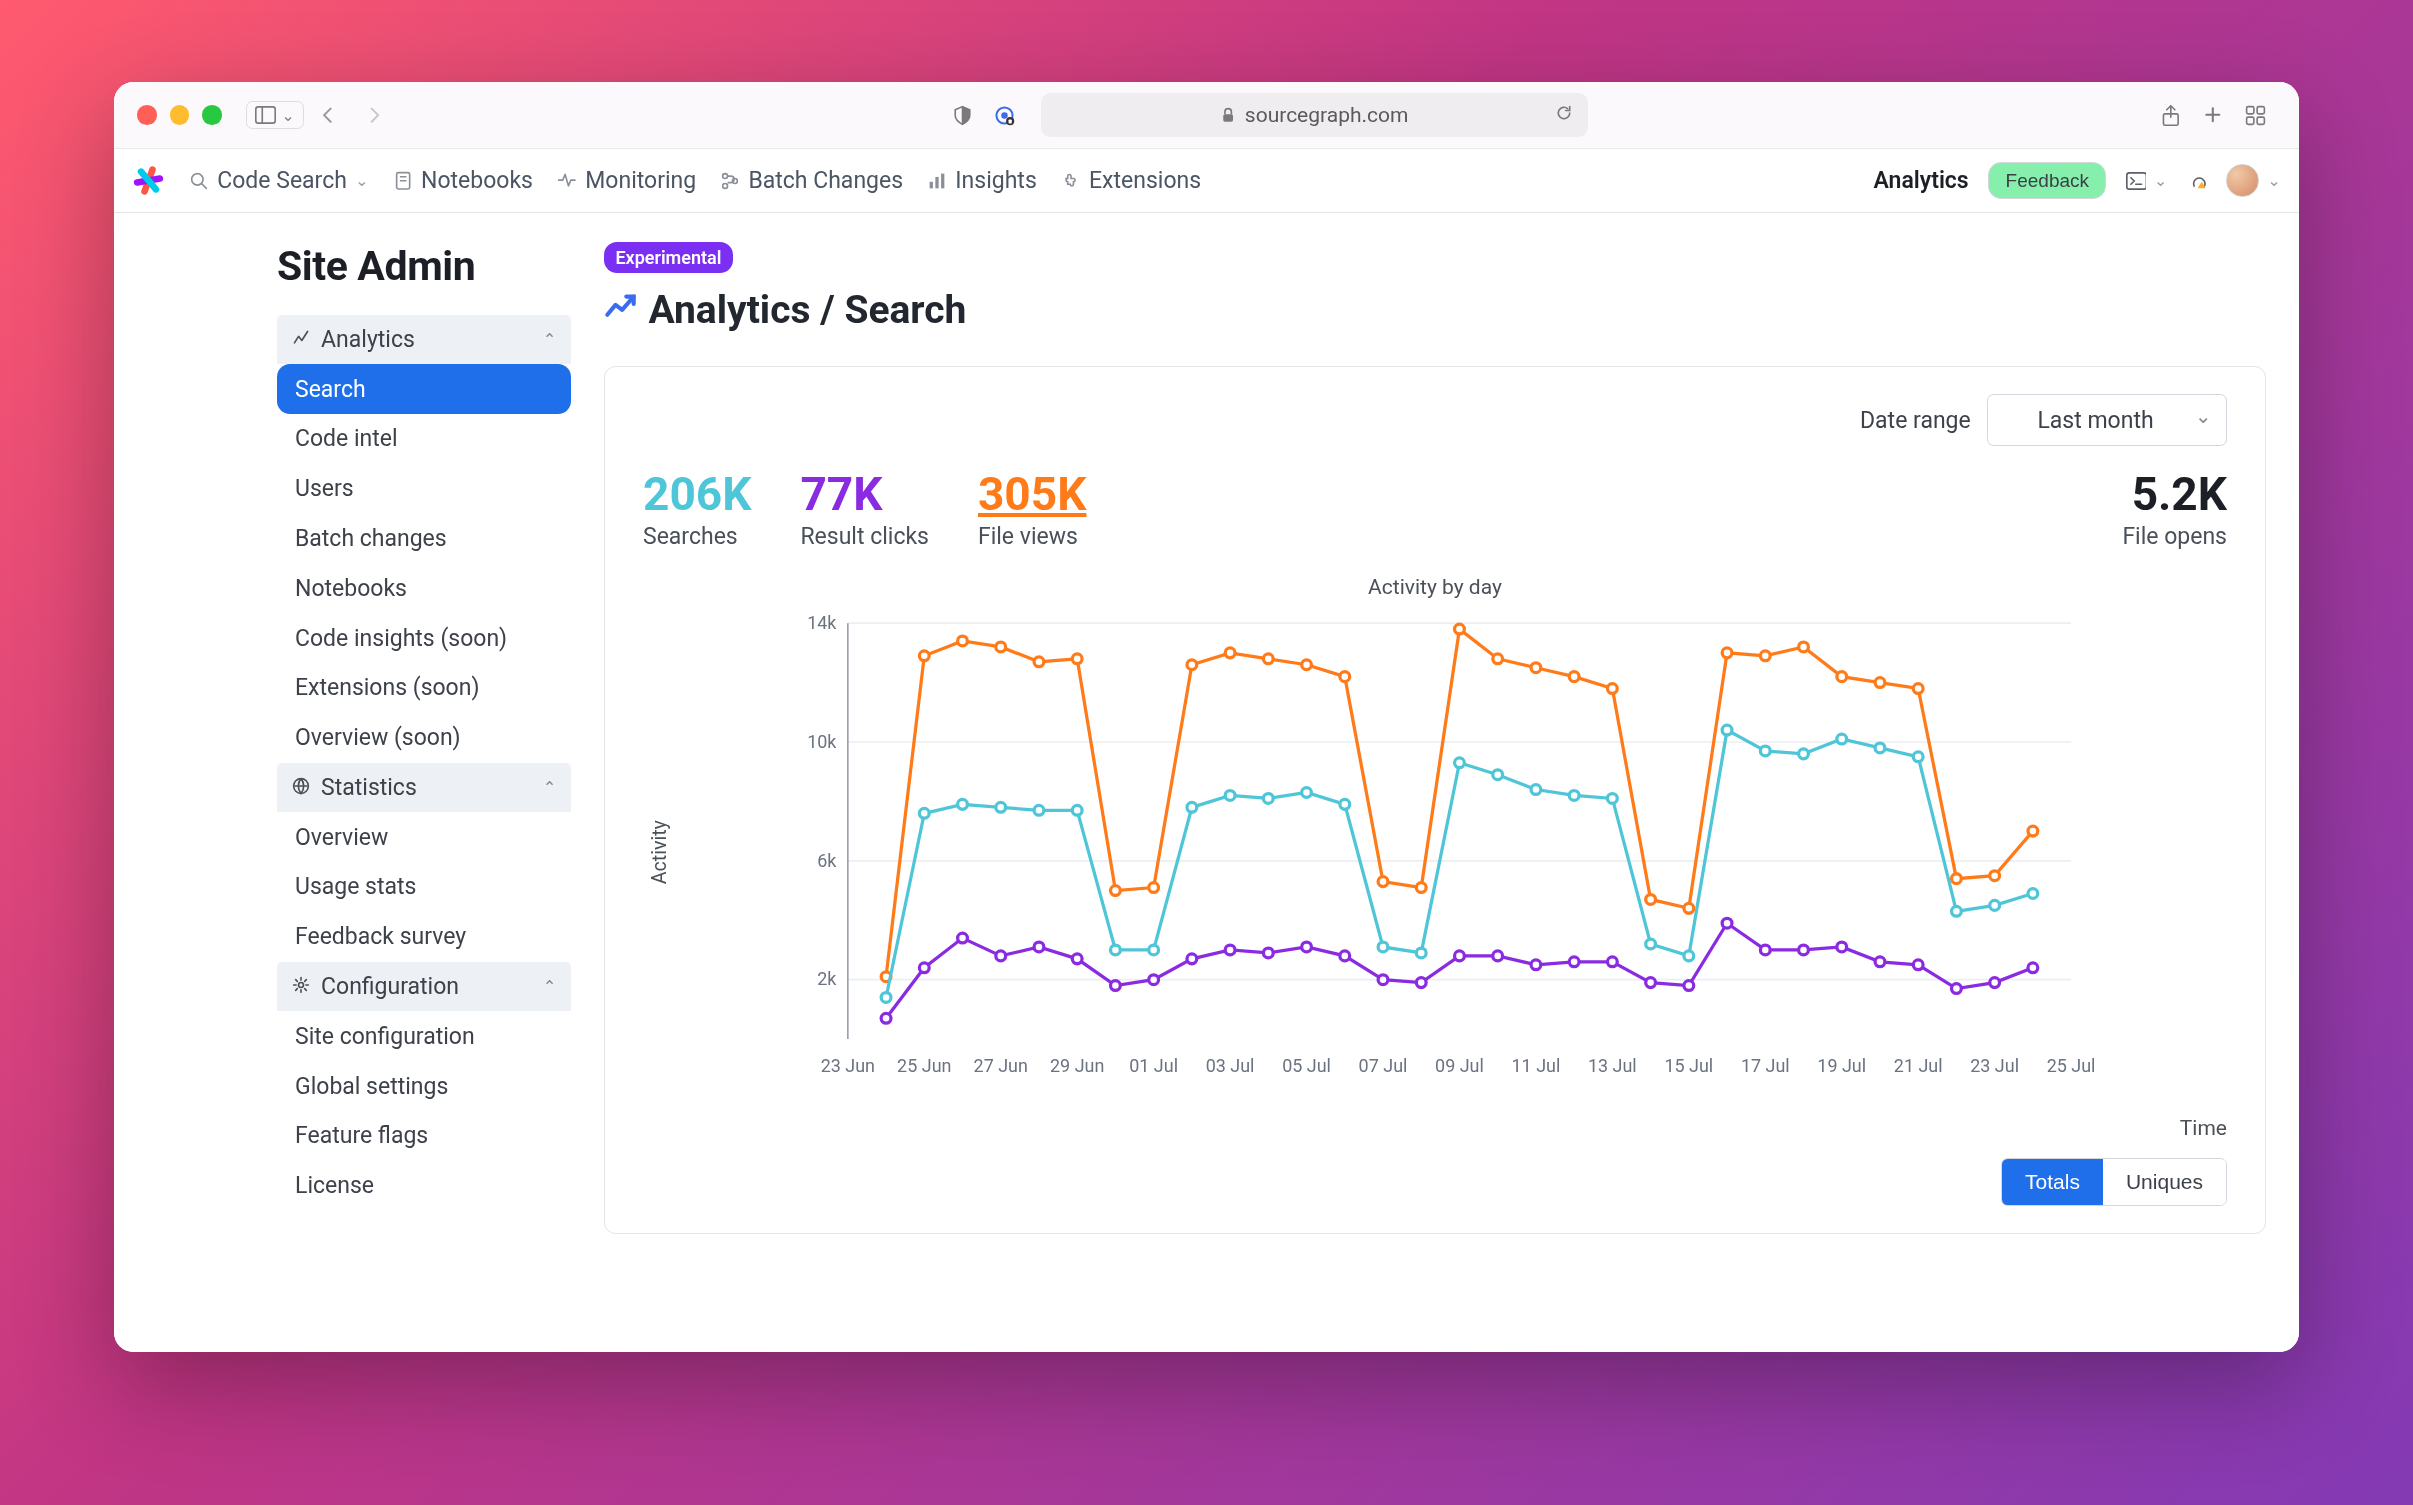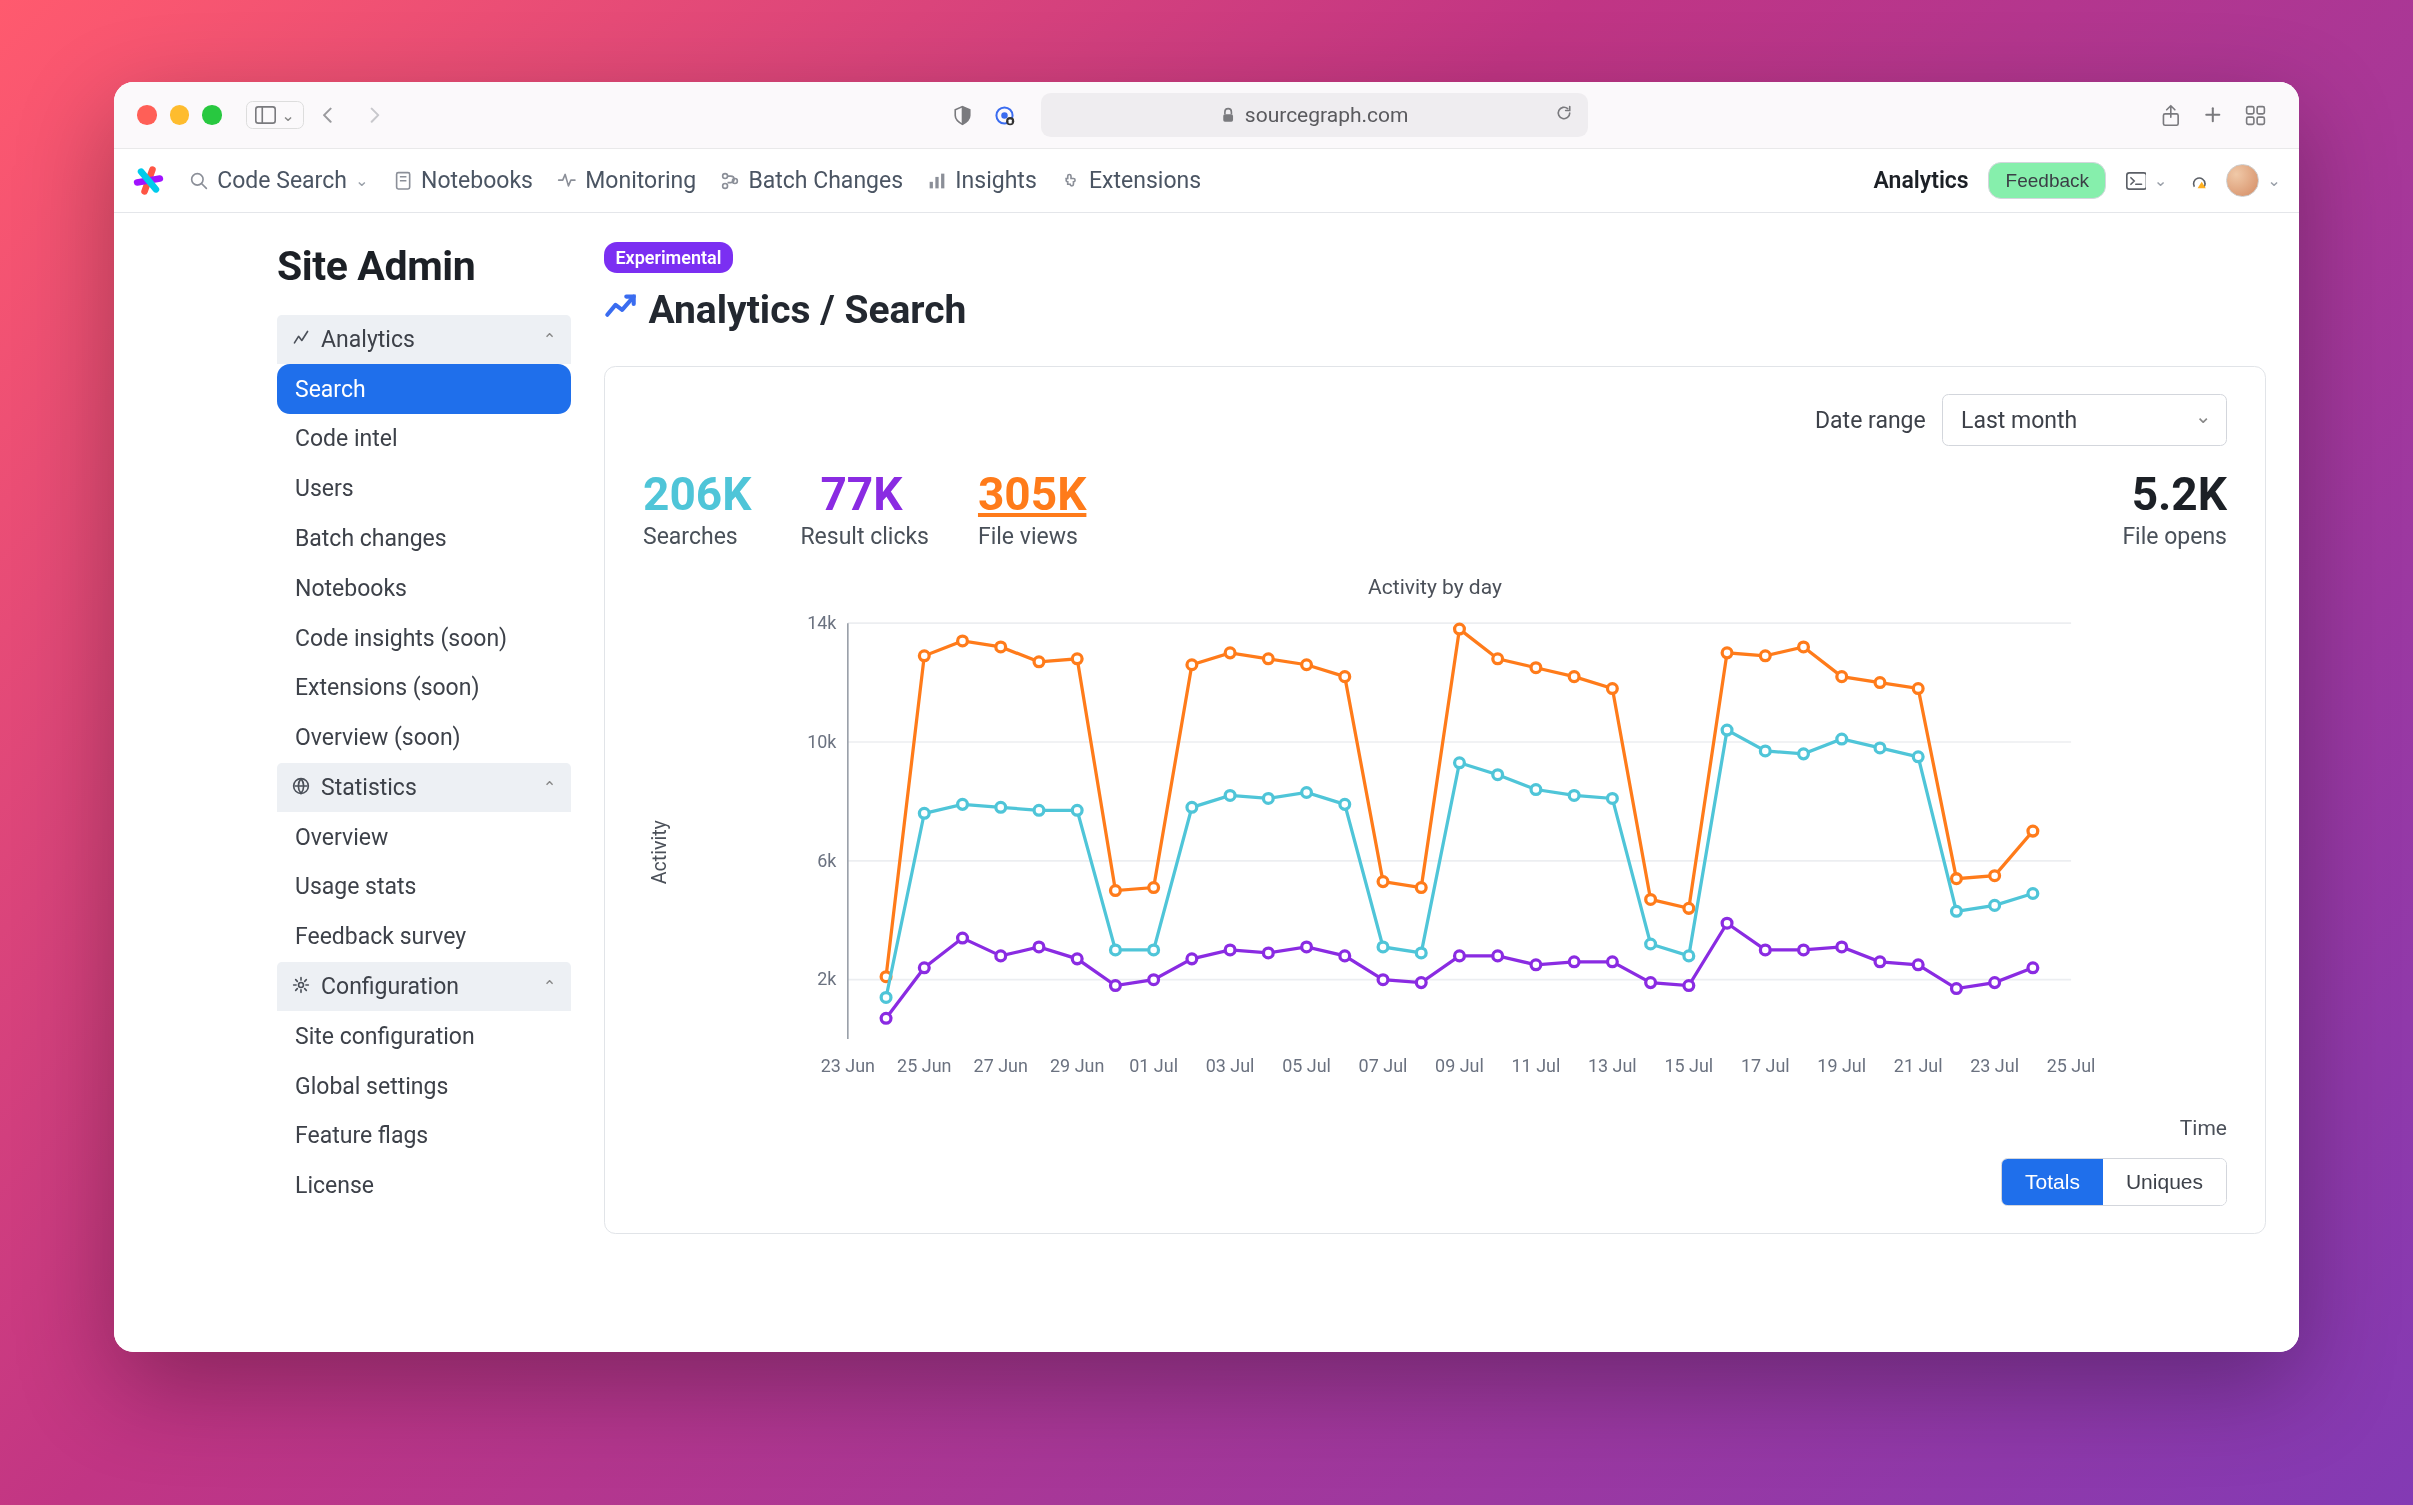--- a/index.html
+++ b/index.html
@@ -99,27 +99,27 @@
   margin-bottom:14.7px;
 }
 .main-title { font-size:39px; font-weight:700; color:#232830; display:flex; align-items:center; gap:11.4px; margin-bottom:33px;}
 .main-title .ti { color:#3a6cf0; }
 .card {
   border:0.8px solid #e1e4e8;
   border-radius:11.4px;
   padding:27px 38px;
 }
 .date-row { display:flex; align-items:center; justify-content:flex-end; gap:16.3px; margin-bottom:24.5px; font-size:23px; color:#3d4149;}
-.date-select { border:0.8px solid #d3d6dc; border-radius:6.5px; padding:11.4px 41px 11.4px 18px; font-size:23px; color:#3d4149; background:#fff; position:relative; width:285px; text-align:left;}
+.date-select { border:0.8px solid #d3d6dc; border-radius:6.5px; padding:11.4px 41px 11.4px 18px; font-size:23px; color:#3d4149; background:#fff; position:relative; width:240px; text-align:center;}
 .date-select::after { content:"⌄"; position:absolute; right:14.7px; top:9.8px; color:#888; font-size:19.6px;}
 .stats-row { display:flex; gap:49px; margin-bottom:24.5px; align-items:flex-end;}
 .stat .val { font-size:46px; font-weight:700; line-height:1;}
 .stat .lab { font-size:23px; color:#495059; margin-top:6.5px;}
 .stat.searches .val { color:#4fc5d8; }
-.stat.clicks .val { color:#8a2be2;margin-left:20px; }
+.stat.clicks .val { color:#8a2be2; }
 .stat.views .val { color:#ff7b1a;text-decoration:underline; }
 .stat.opens { margin-left:auto; text-align:right;}
 .stat.opens .val { color:#1c2026; }
 .chart-wrap { position:relative; }
 .chart-title { text-align:center; font-size:21px; color:#4b5059; margin-bottom:16.3px;}
 .chart { width:100%; height:473px; }
 .axis-label-y { position:absolute; left:-16.3px; top:50%; transform:rotate(-90deg) translateX(16.3px); font-size:19.6px; color:#4b5059;}
 .axis-label-x { text-align:right; font-size:21px; color:#4b5059; margin-top:24.5px;}
 .toggle-row { display:flex; justify-content:flex-end; margin-top:18px; }
 .toggle { display:flex; border:0.8px solid #d3d6dc; border-radius:6.5px; overflow:hidden;}

